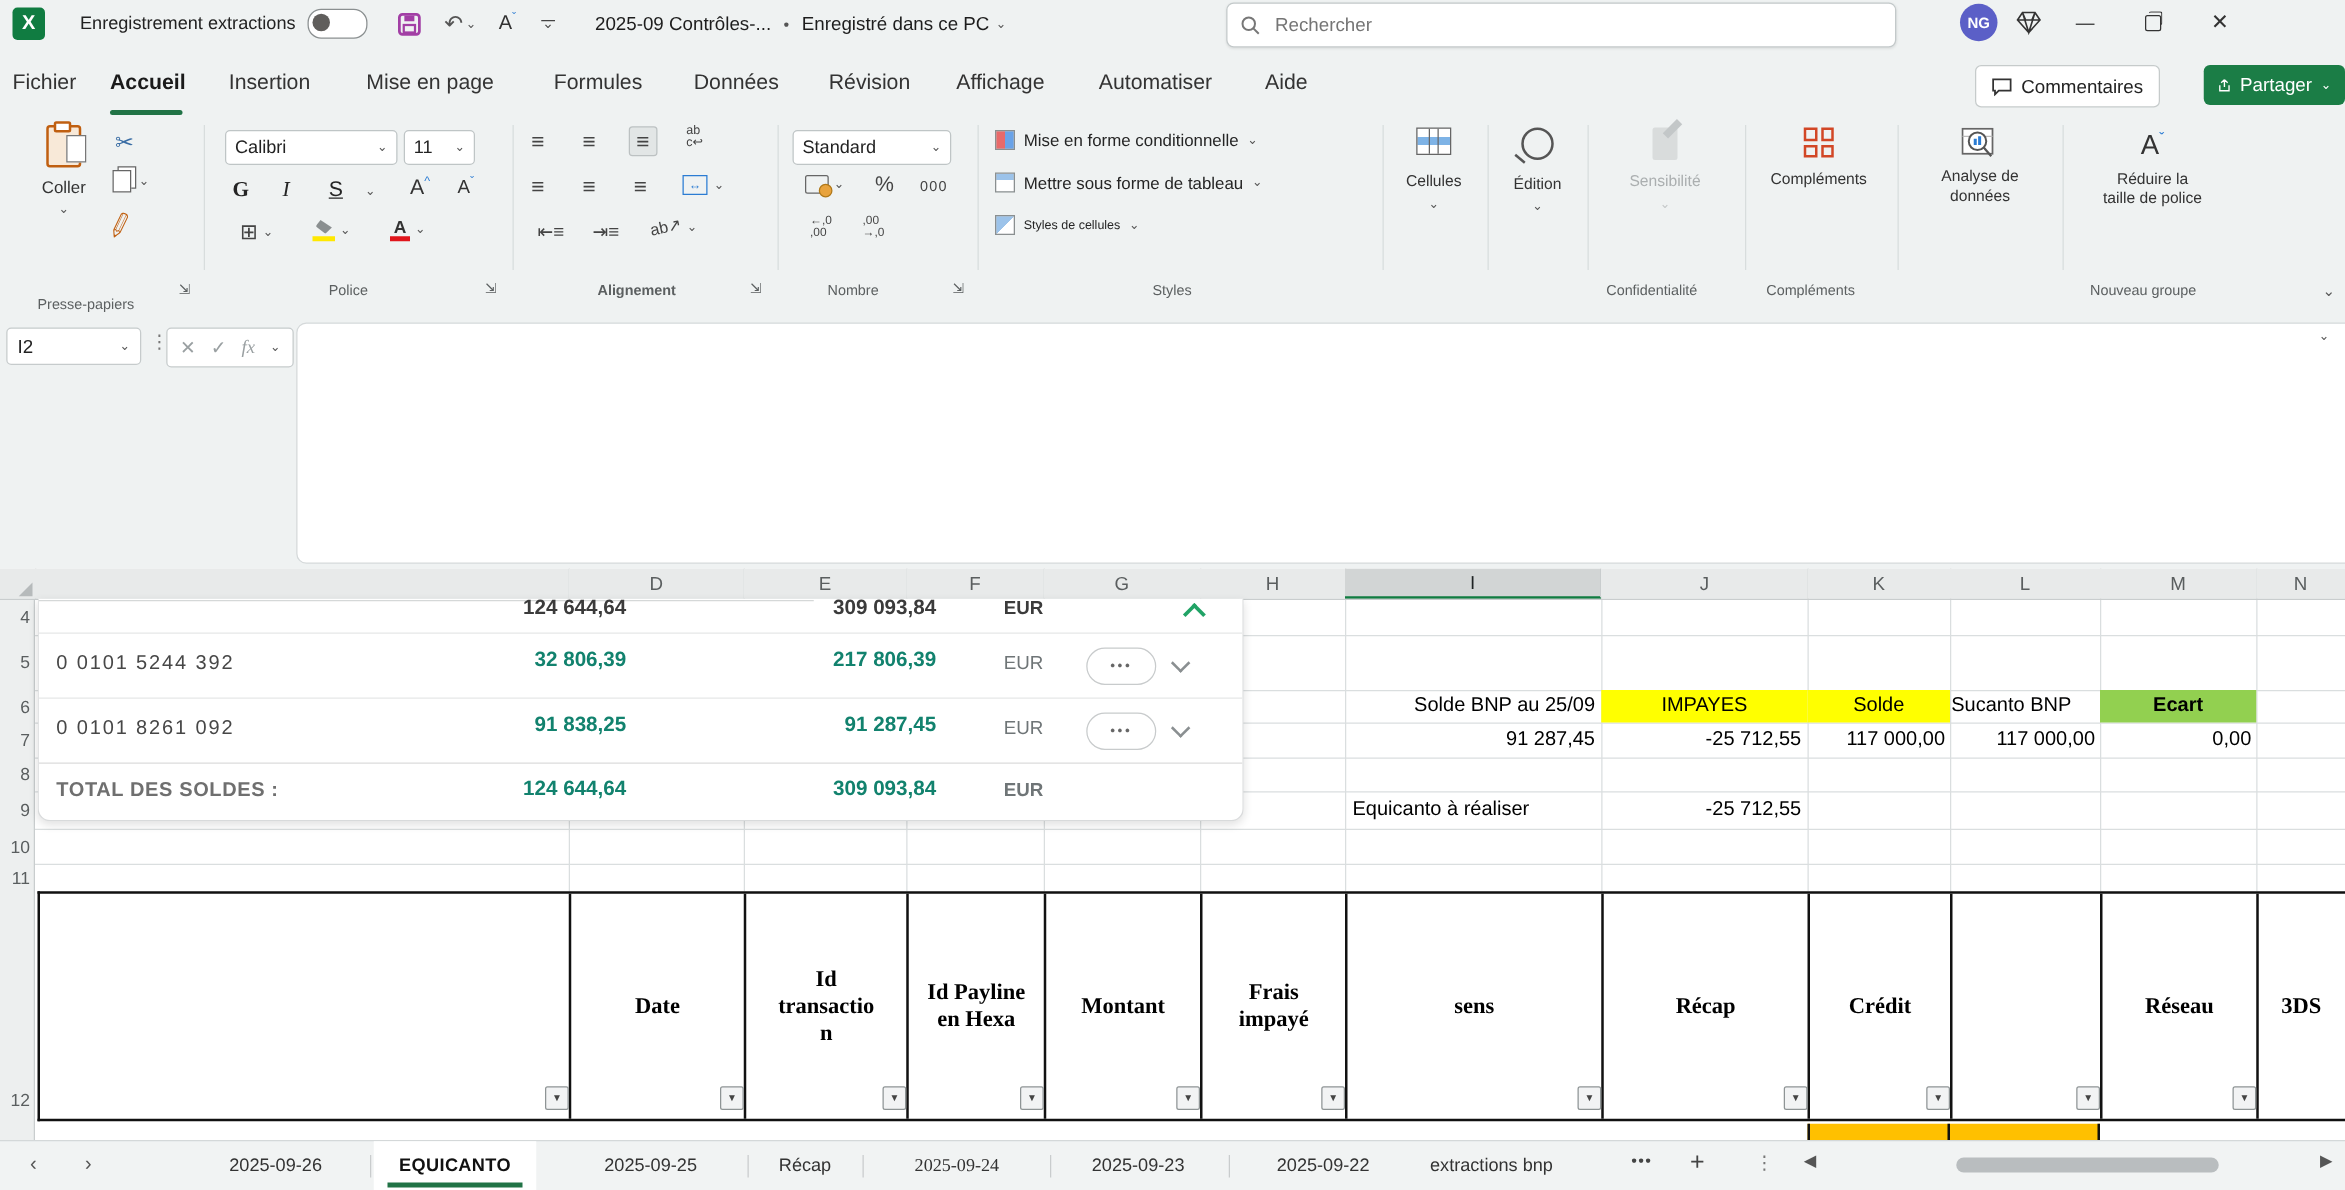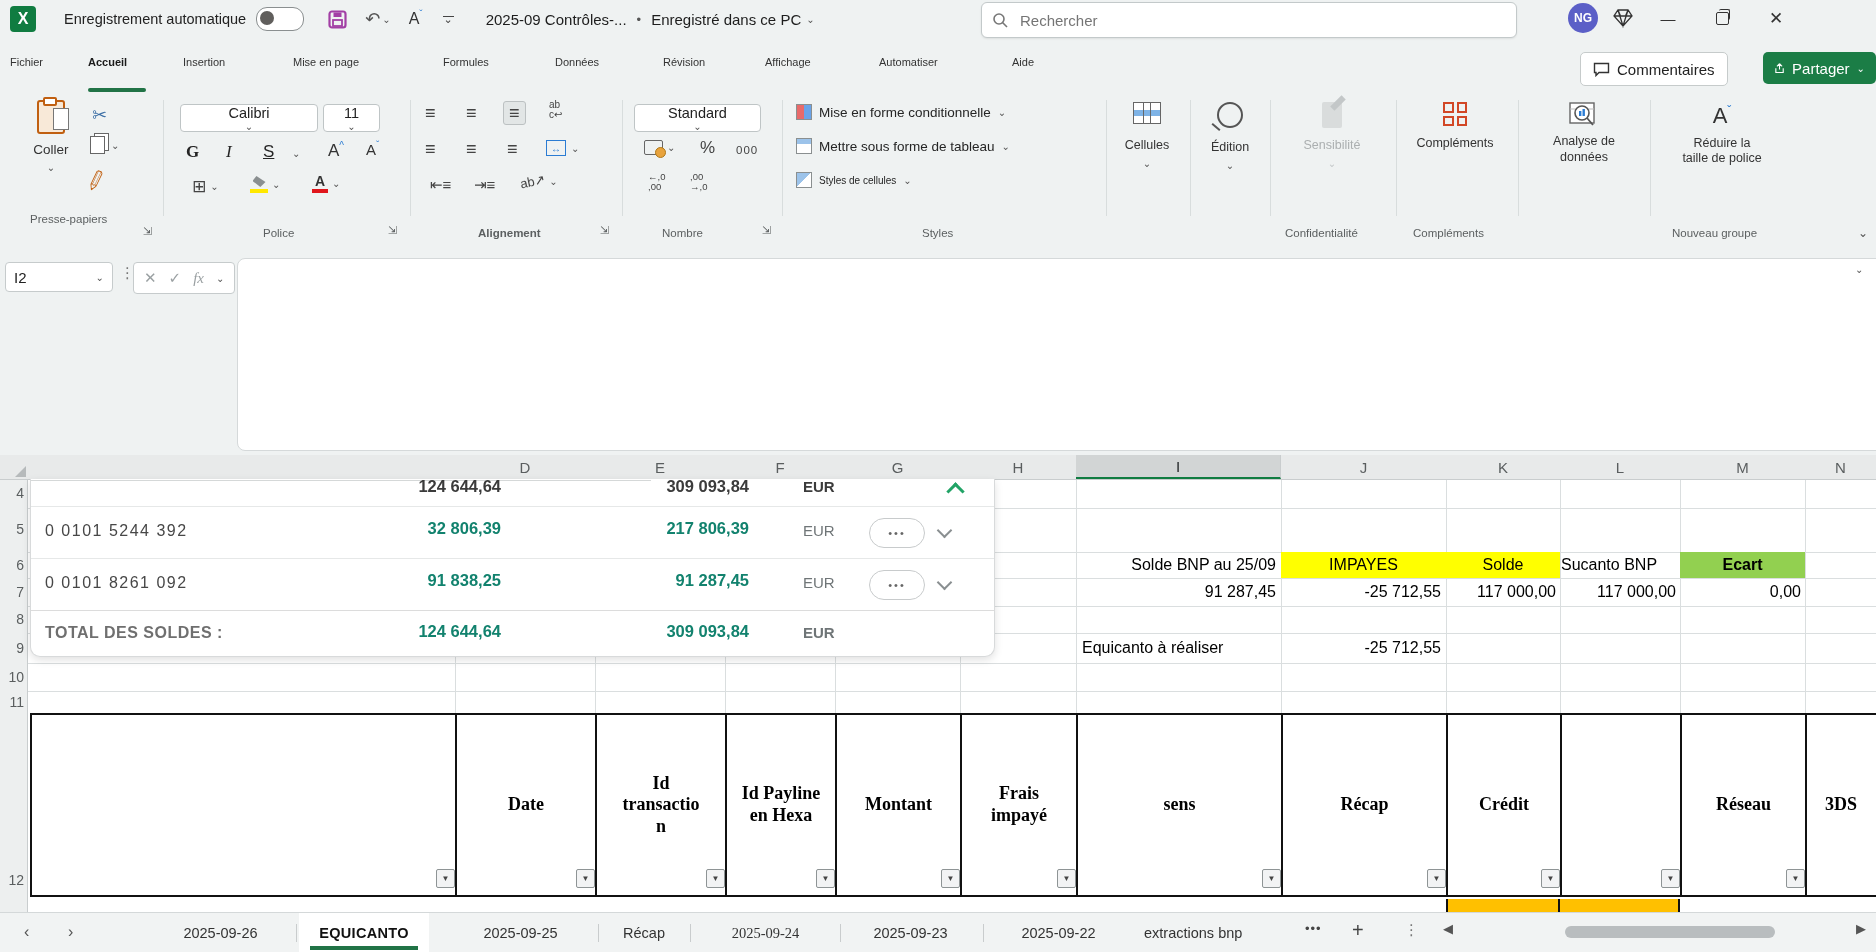--- a/index.html
+++ b/index.html
@@ -17,32 +17,32 @@
              box-shadow:0 1px 2px rgba(0,0,0,.08);display:flex;align-items:center;padding:0 10px;}
   .searchbox input{border:none;outline:none;font-size:15px;color:#444;width:100%;background:transparent;
                    font-family:"Liberation Sans",sans-serif;}
   .avatar{width:30px;height:30px;border-radius:50%;background:#5B5FC7;color:#fff;font-size:12px;font-weight:bold;
           display:flex;align-items:center;justify-content:center;}
   .winbtn{width:40px;height:30px;display:flex;align-items:center;justify-content:center;color:#333;font-size:15px;}
   .restore-ic{position:relative;width:11px;height:11px;border:1.2px solid #333;border-radius:2px;background:#EFF2F2;}
   .restore-ic:before{content:"";position:absolute;left:2px;top:-4px;width:10px;height:10px;border:1.2px solid #333;
                      border-left:none;border-bottom:none;border-radius:2px;}
   
-  .mtab{font-size:11px;color:#333;padding:6px 2px;}
+  .mtab{font-size:17px;color:#333;padding:6px 2px;}
   .mtab.active{font-weight:bold;color:#1a1a1a;}
   .pill-btn{height:32px;border:1px solid #C6CBCB;border-radius:5px;background:#fff;display:flex;align-items:center;
             gap:7px;padding:0 12px;font-size:15px;color:#222;}
   .share-btn{height:32px;border-radius:5px;background:#1B7D46;display:flex;align-items:center;gap:7px;
              padding:0 11px;font-size:15px;color:#fff;}
   
   .vsep{width:1px;background:#D8DDDD;}
   .grp-label{font-size:11.5px;color:#5c6061;}
   .launcher{font-size:11px;color:#5c6061;}
   .combo{background:#fff;border:1px solid #BFC5C6;border-radius:4px;height:28px;display:flex;align-items:center;
-         font-size:14.5px;color:#222;padding:0 7px;justify-content:space-between;flex-direction:column;}
+         font-size:14.5px;color:#222;padding:0 7px;justify-content:space-between;}
   .chev{font-size:10px;color:#555;}
   .ric{font-size:17px;color:#444;}
   .lines{font-size:18px;color:#444;line-height:1;}
   .boxed{background:#E2E6E6;border:1px solid #BCC1C2;border-radius:3px;}
   .bigbtn{display:flex;flex-direction:column;align-items:center;font-size:12.5px;color:#333;line-height:1.25;text-align:center;}
   .gray{color:#ABAFB0;}
   .clip-ic{position:relative;width:24px;height:30px;border:2px solid #C05F10;border-radius:3px;background:#F8E9D8;}
   .clip-ic:before{content:"";position:absolute;left:4px;top:-5px;width:10px;height:5px;border:2px solid #C05F10;border-radius:2px;background:#fff;}
   .clip-ic .page{position:absolute;right:-6px;top:6px;width:14px;height:20px;background:#fff;border:1.5px solid #777;}
   .sq16{width:16px;height:16px;border:1px solid #8a8f90;box-sizing:border-box;}
@@ -98,21 +98,21 @@
   .navarr{color:#555;font-size:16px;}
   .hthumb{height:12px;background:#B9BDBF;border-radius:6px;}
 </style>
 </head>
 <body>
 
 <div id="app">
 
   <div class="abs flex" style="left:0;top:0;width:1876px;height:38px;gap:10px;padding-left:10px;box-sizing:border-box;">
     <div class="xl-logo">X</div>
-    <span style="font-size:14.5px;color:#222;margin-left:18px;">Enregistrement automatique</span>
+    <span style="font-size:14.5px;color:#222;margin-left:18px;">Enregistrement extractions</span>
     <div class="toggle">
         <div class="knob"></div>
       </div>
     <svg width="19" height="19" style="margin-left:14px;" viewBox="0 0 19 19">
         <rect x="1.5" y="1.5" width="16" height="16" rx="2.5" fill="none" stroke="#A23FA5" stroke-width="2.2"></rect>
         <rect x="5.5" y="2.5" width="8" height="4.5" fill="#A23FA5"></rect>
         <rect x="5" y="10" width="9" height="6" fill="none" stroke="#A23FA5" stroke-width="1.8"></rect>
       </svg>
     <span class="flex" style="margin-left:8px;gap:2px;">
         <span style="font-size:18px;color:#555;">↶</span>
@@ -325,21 +325,21 @@
       <span style="margin-top:6px;" class="preline">Analyse de
 données</span>
     </div>
     <div class="abs vsep" style="left:1650px;top:4px;height:116px;"></div>
     <div class="abs bigbtn" style="left:1656px;top:6px;width:132px;">
       <span style="font-size:22px;color:#333;">A<sup style="font-size:12px;color:#2B7CD3;">ˇ</sup></span>
       <span style="margin-top:6px;" class="preline">Réduire la
 taille de police</span>
     </div>
 
-    <div class="abs grp-label" style="left:30px;top:117px;text-align:center;">Presse-papiers</div>
+    <div class="abs grp-label" style="left:30px;top:142px;text-align:center;">Presse-papiers</div>
     <div class="abs launcher" style="left:143px;top:129px;">⇲</div>
     <div class="abs grp-label" style="left:263px;top:131px;">Police</div>
     <div class="abs grp-label" style="left:478px;top:131px;font-weight:bold;">Alignement</div>
     <div class="abs grp-label" style="left:662px;top:131px;">Nombre</div>
     <div class="abs grp-label" style="left:922px;top:131px;">Styles</div>
     <div class="abs grp-label" style="left:1285px;top:131px;">Confidentialité</div>
     <div class="abs grp-label" style="left:1413px;top:131px;">Compléments</div>
     <div class="abs grp-label" style="left:1672px;top:131px;">Nouveau groupe</div>
     <div class="abs chev" style="left:1858px;top:130px;font-size:12px;">⌄</div>
   </div>

